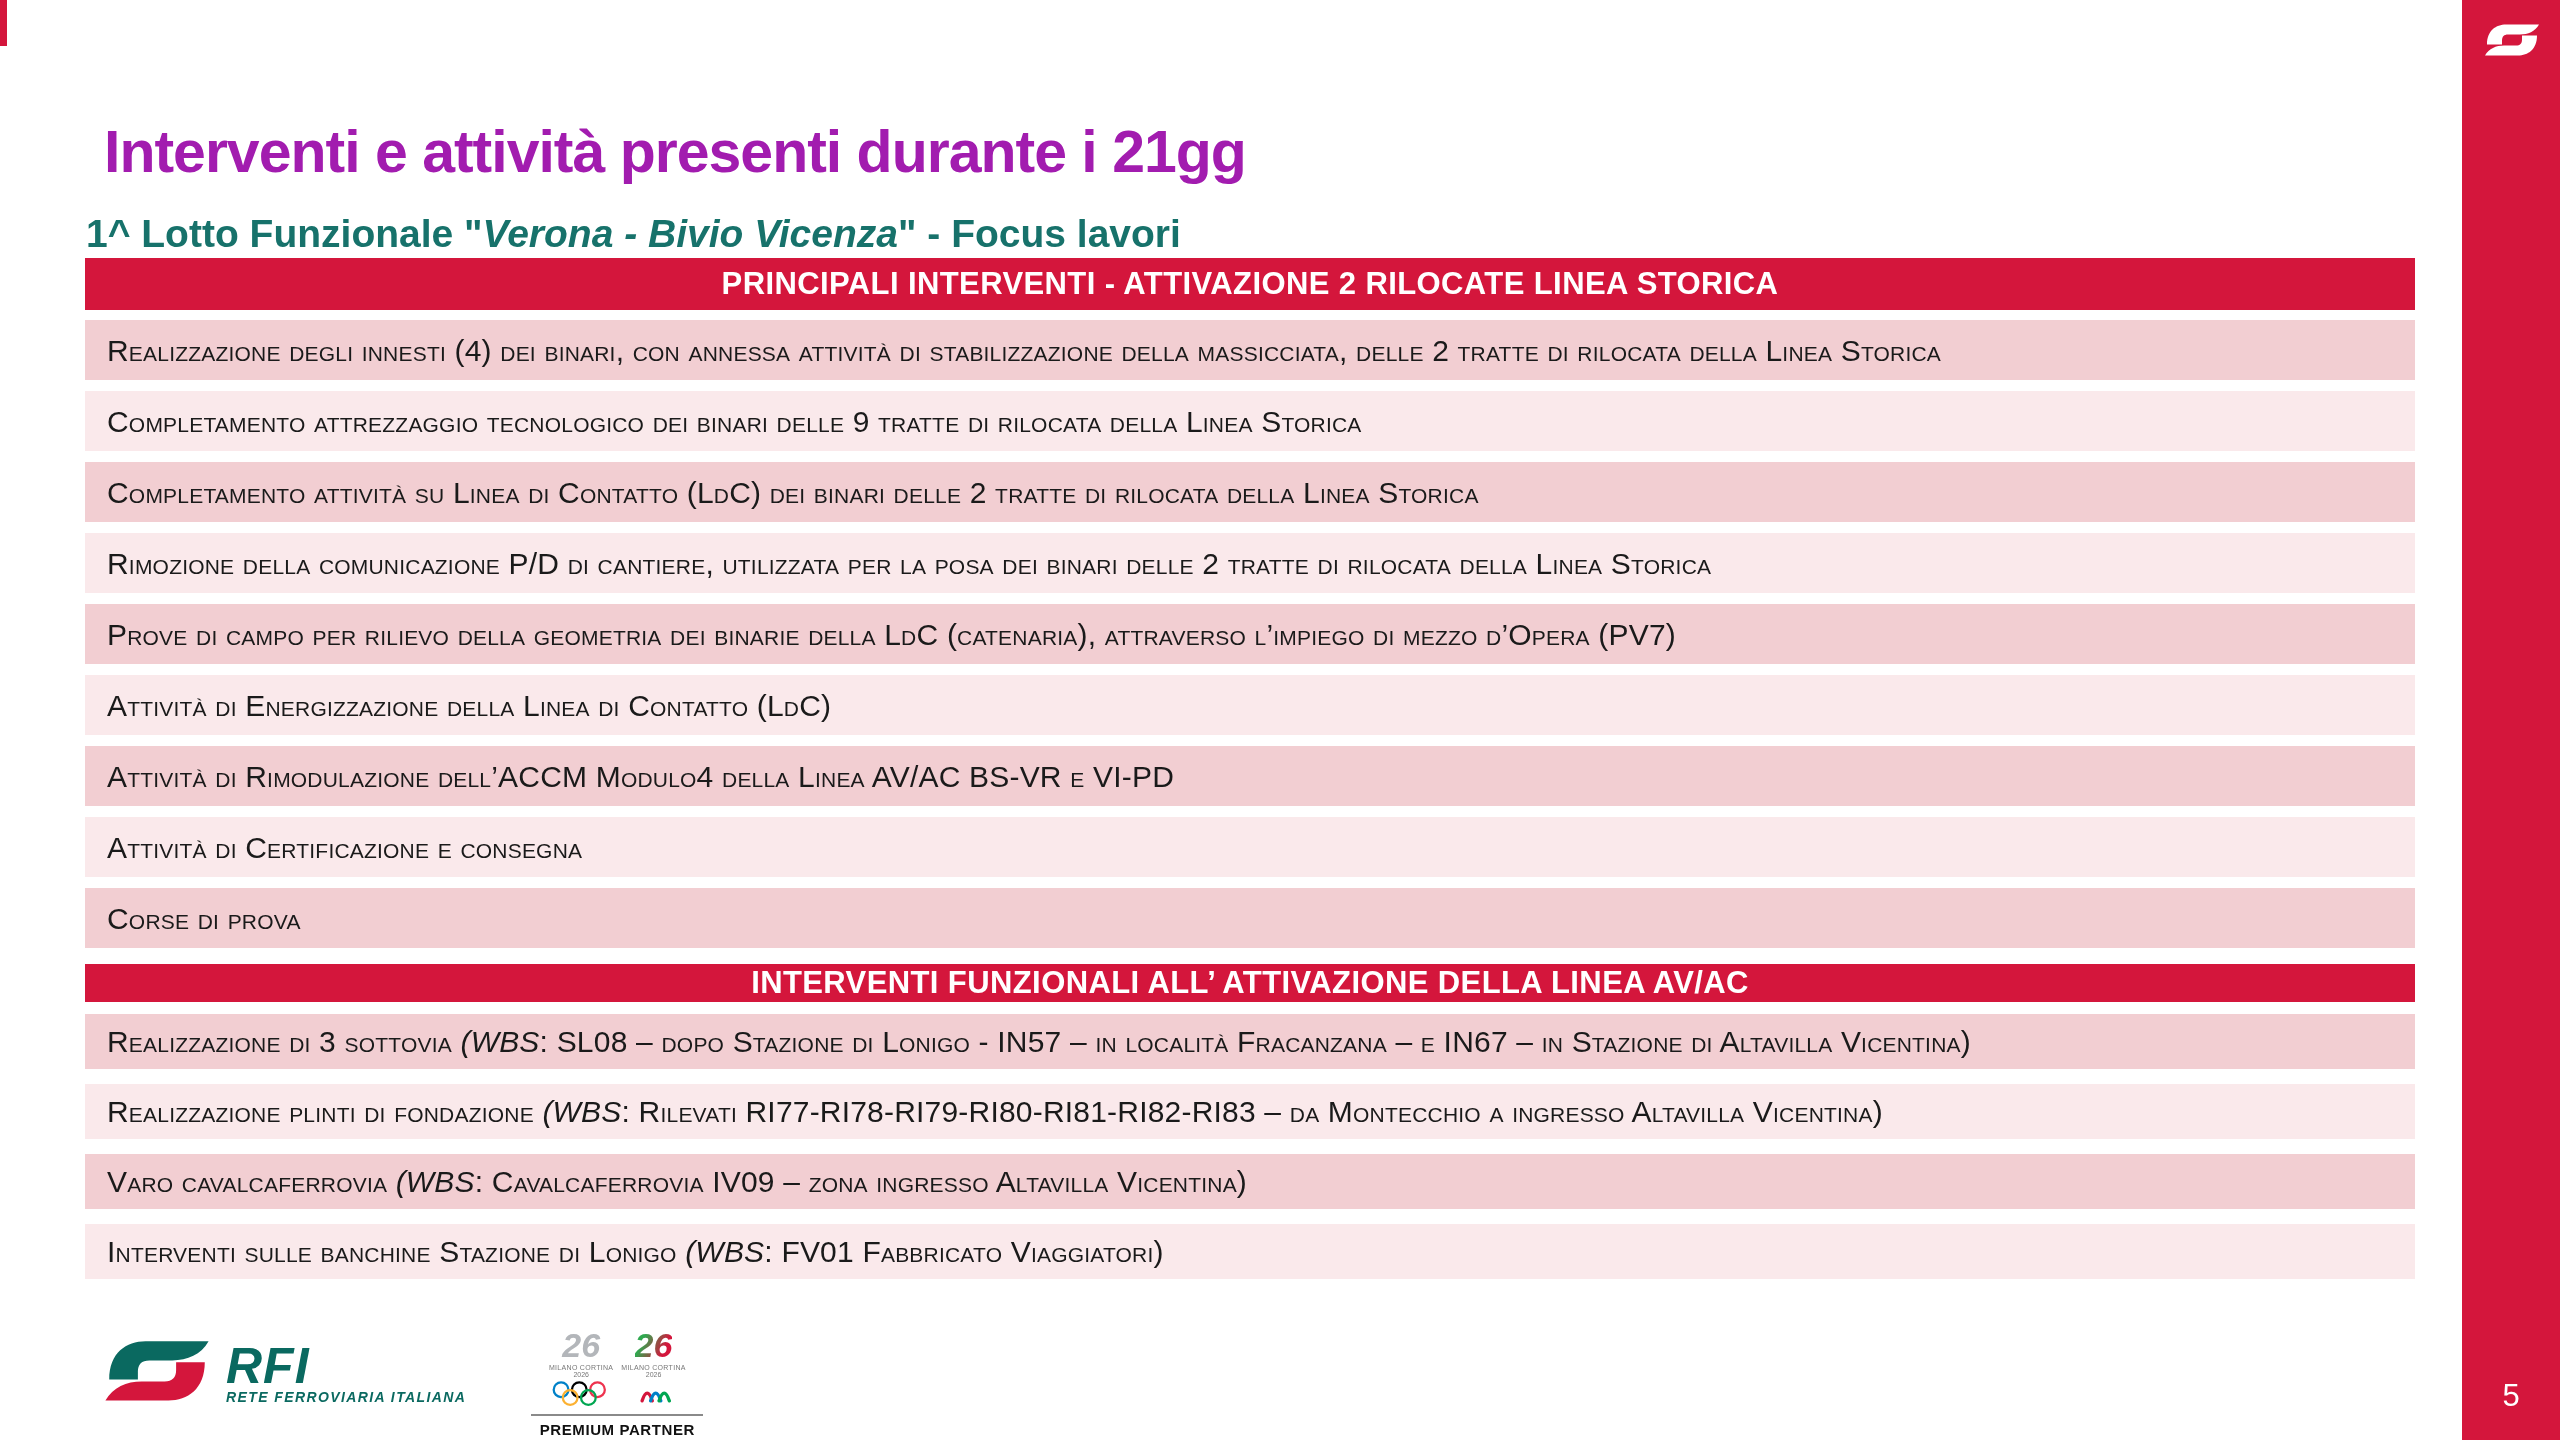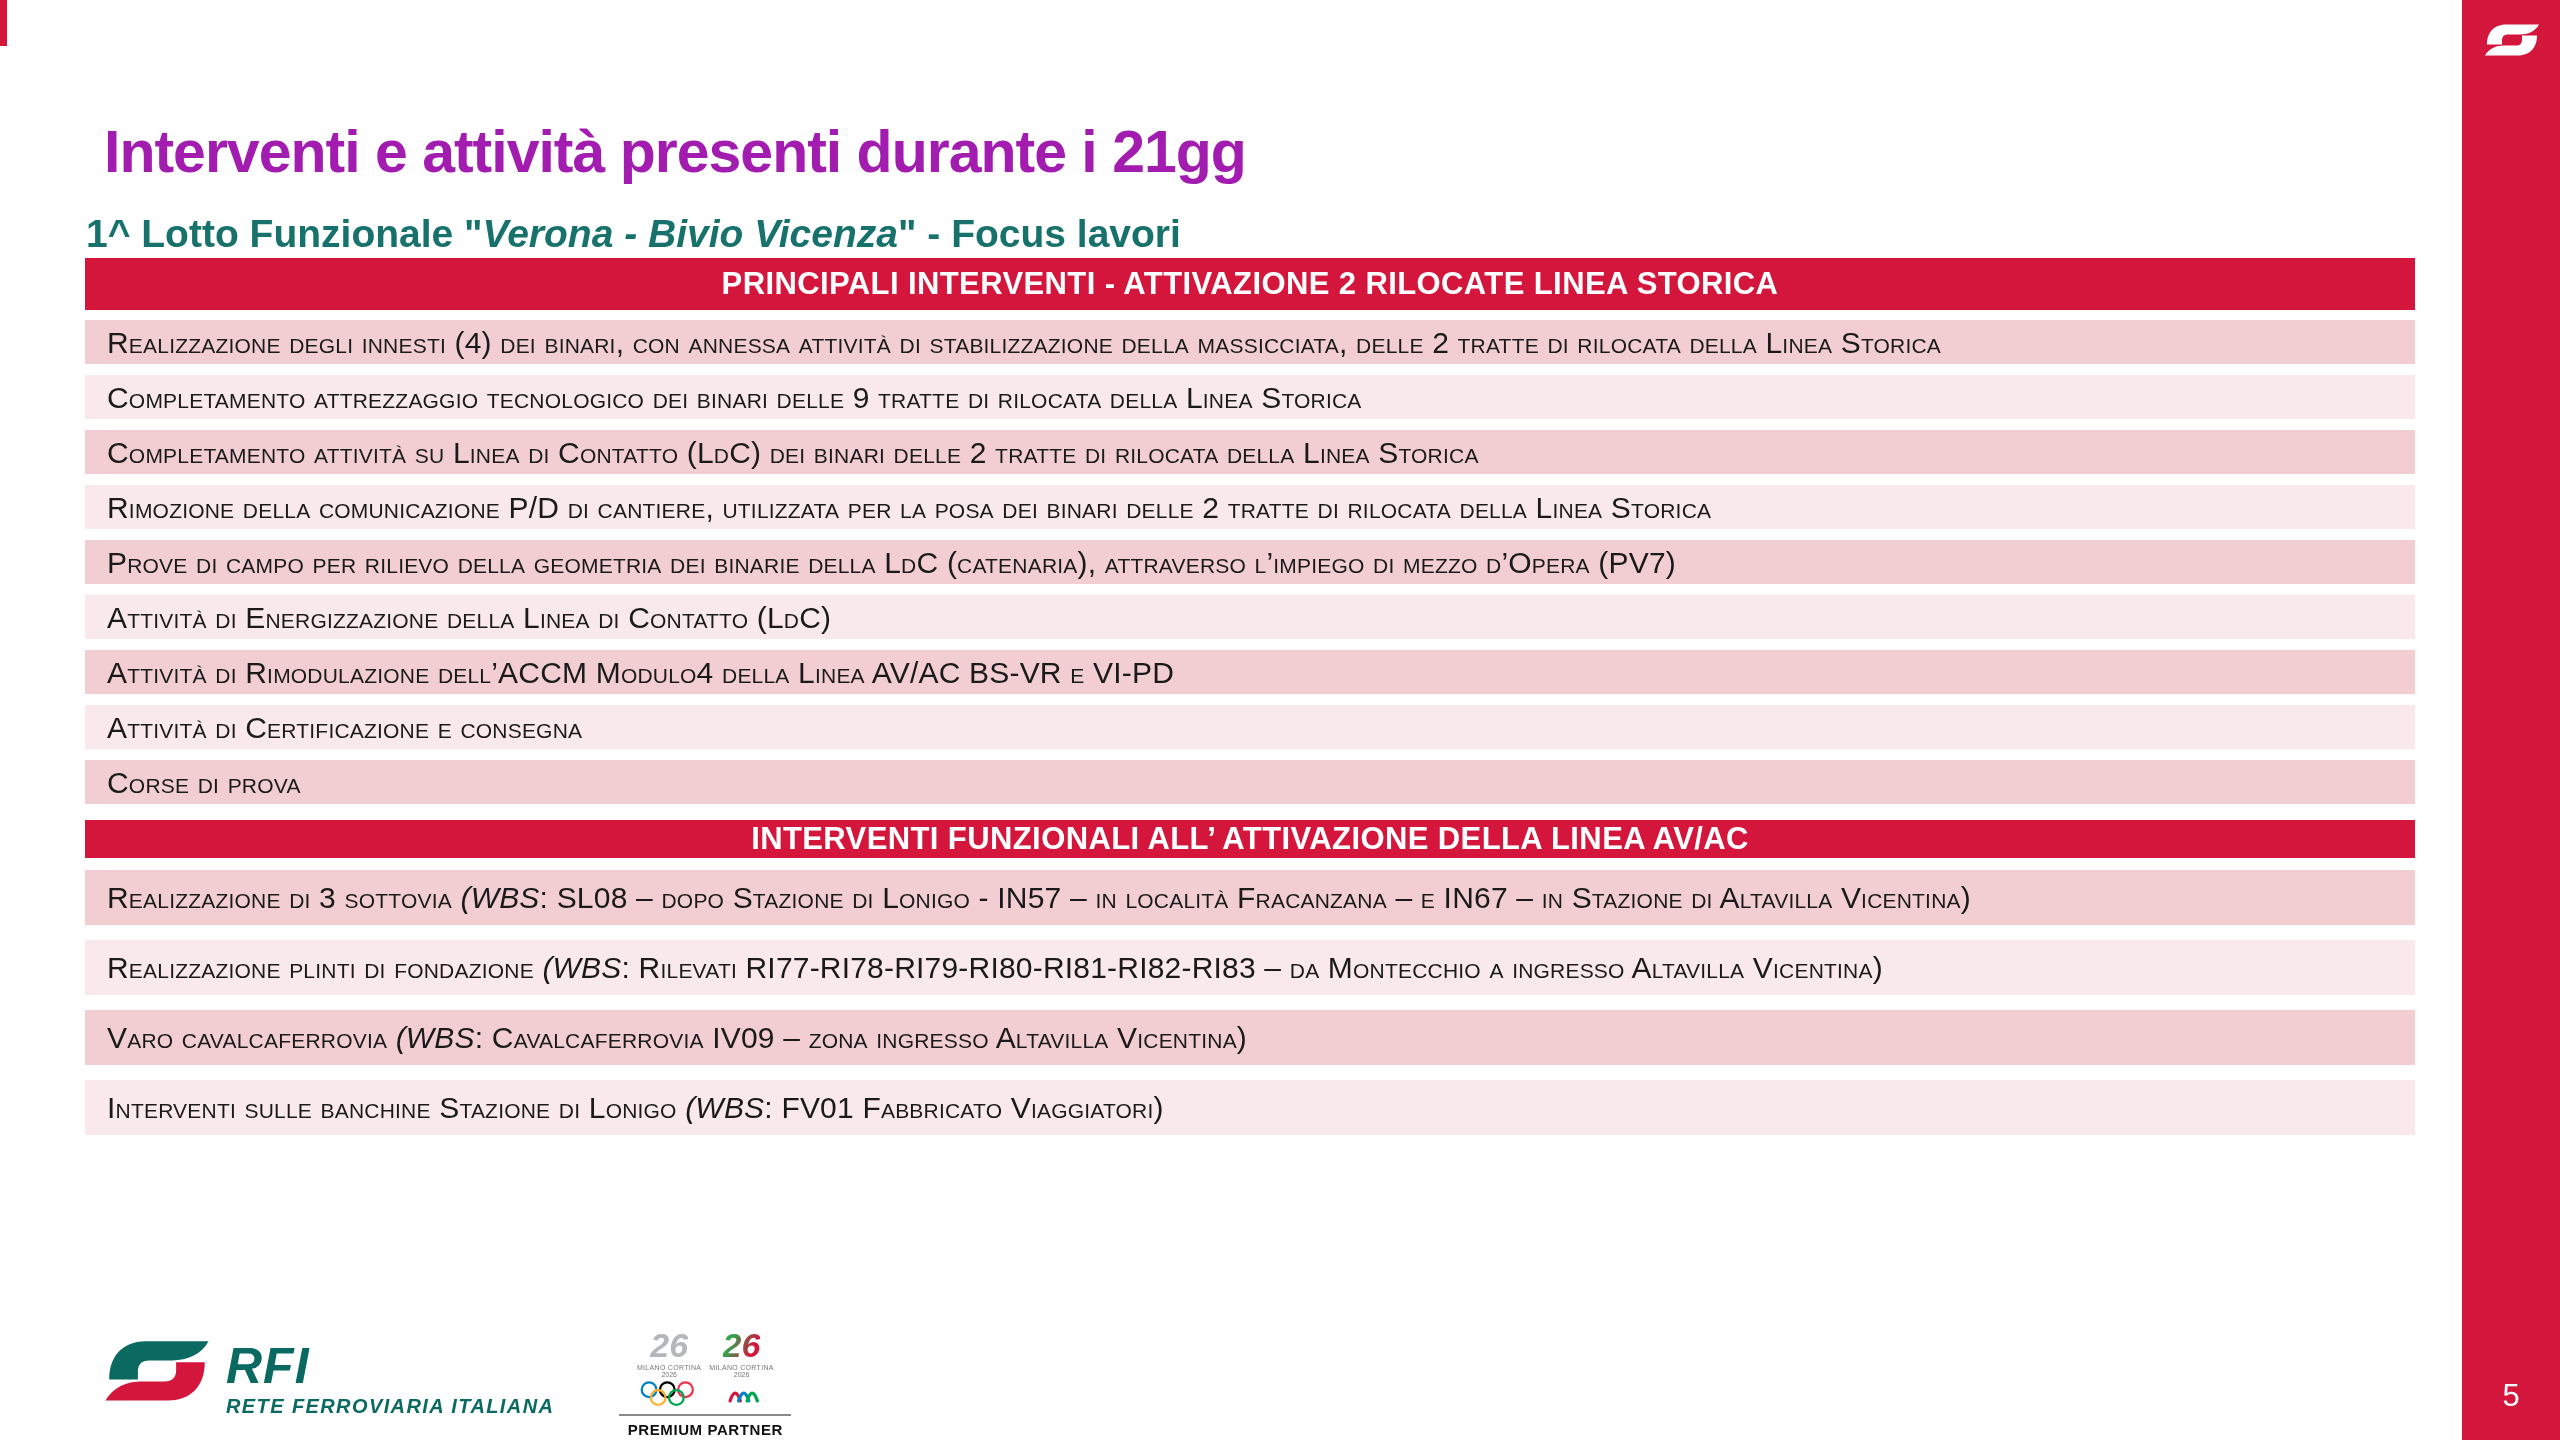--- a/index.html
+++ b/index.html
@@ -29,21 +29,21 @@
 
   
   .tables { position:absolute; left:85px; top:258px; width:2330px; }
   .t-header {
     height:52px; background:#D4163C; color:#ffffff;
     font-weight:bold; font-size:31px; letter-spacing:0.4px;
     display:flex; align-items:center; justify-content:center;
     margin-bottom:10px;
   }
   .t-row {
-    height:44px; display:flex; align-items:center;
+    height:60px; display:flex; align-items:center;
     padding:0 22px; margin-bottom:11px;
     font-size:30px; line-height:1.1;
     font-variant:small-caps;
     letter-spacing:0.2px;
     white-space:nowrap; overflow:hidden;
   }
   .t-row.dark  { background:#F2CED2; }
   .t-row.light { background:#FAE9EB; }
   .t-row .it { font-style:italic; }
 
@@ -58,21 +58,21 @@
     position:absolute; bottom:26px; left:0; width:100%;
     text-align:center; color:#ffffff; font-size:31px;
   }
 
   
   .footer { position:absolute; left:98px; top:1326px; display:flex; align-items:flex-start; gap:56px; }
   .rfi { display:flex; align-items:flex-start; }
   .rfi-swoosh { width:118px; height:86px; margin-right:10px; }
   .rfi-text { padding-top:18px; color:#0A6960; font-style:italic; }
   .rfi-name { font-size:50px; font-weight:bold; line-height:0.9; letter-spacing:1px; }
-  .rfi-tagline { font-size:20px; font-weight:bold; letter-spacing:1.4px; margin-top:6px; white-space:nowrap; }
+  .rfi-tagline { font-size:14px; font-weight:bold; letter-spacing:1.4px; white-space:nowrap; }
 
   .mc { display:flex; flex-direction:column; align-items:center; width:190px; padding-top:2px; }
   .mc-logos { display:flex; gap:8px; align-items:flex-start; }
   .mc-logo { display:flex; flex-direction:column; align-items:center; }
   .mc-26 { font-size:34px; font-weight:bold; font-style:italic; line-height:1; color:#B3B6BA; }
   .mc-26.colored { color:#2FA84F; }
   @supports (-webkit-background-clip: text) {
     .mc-26.colored {
       background:linear-gradient(115deg,#2FA84F 25%,#D4163C 75%);
       -webkit-background-clip:text; background-clip:text; color:transparent;

